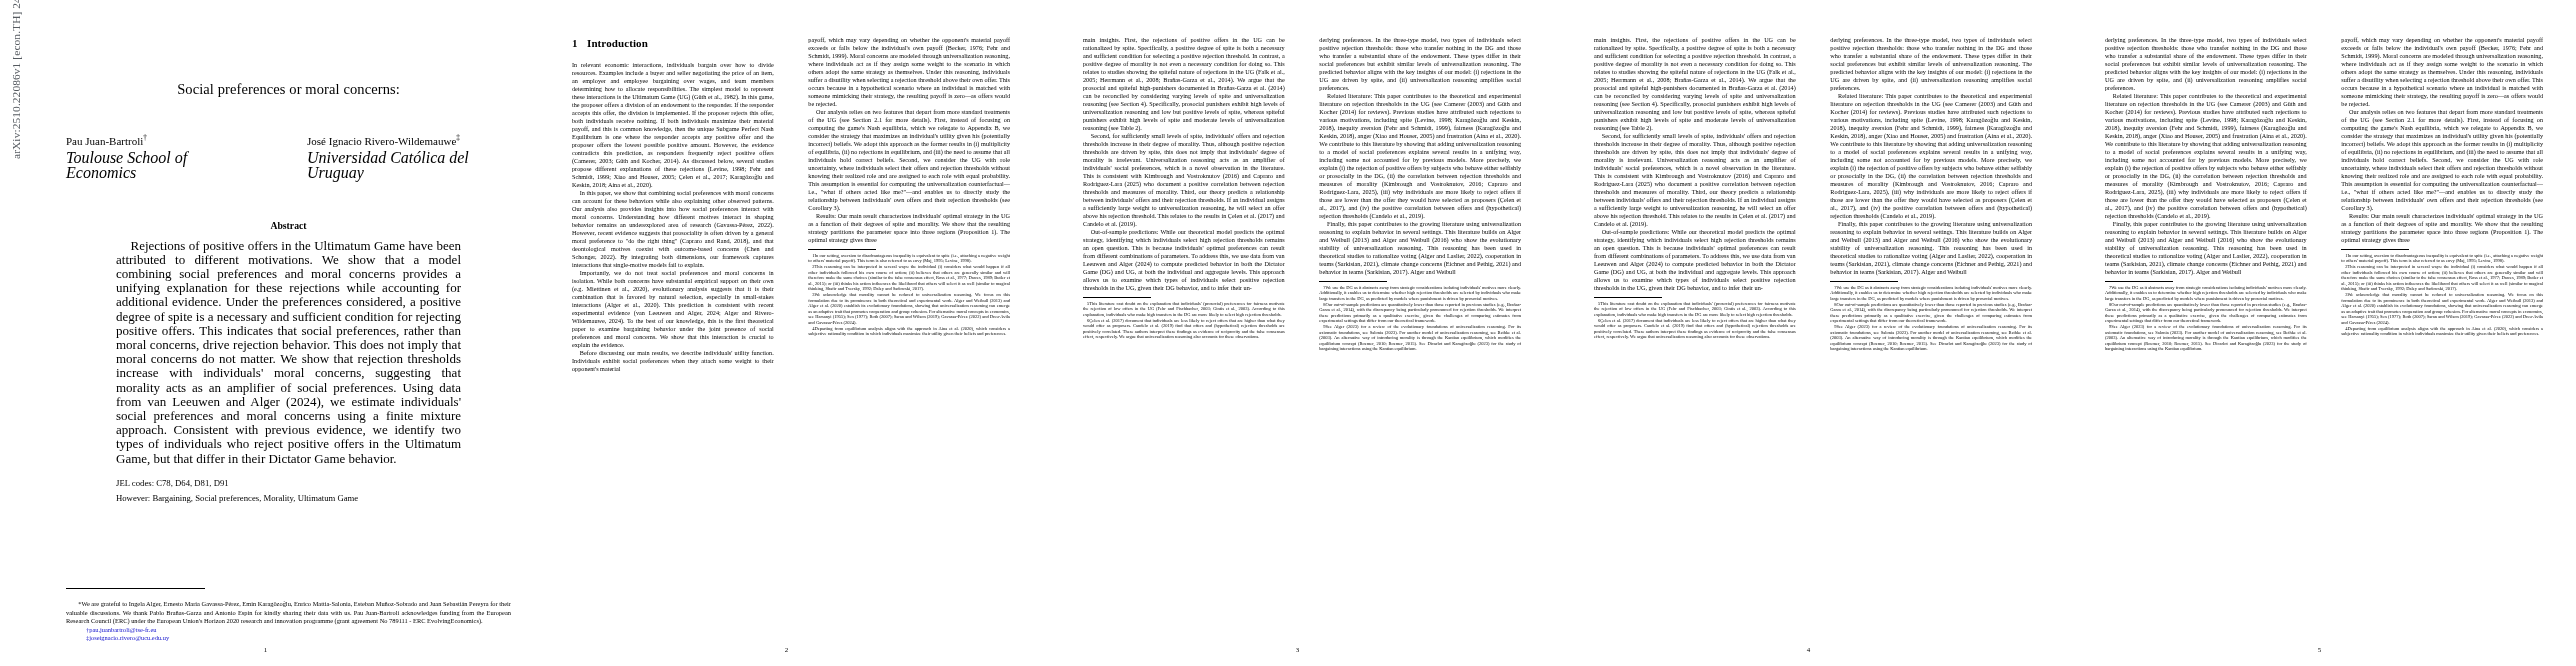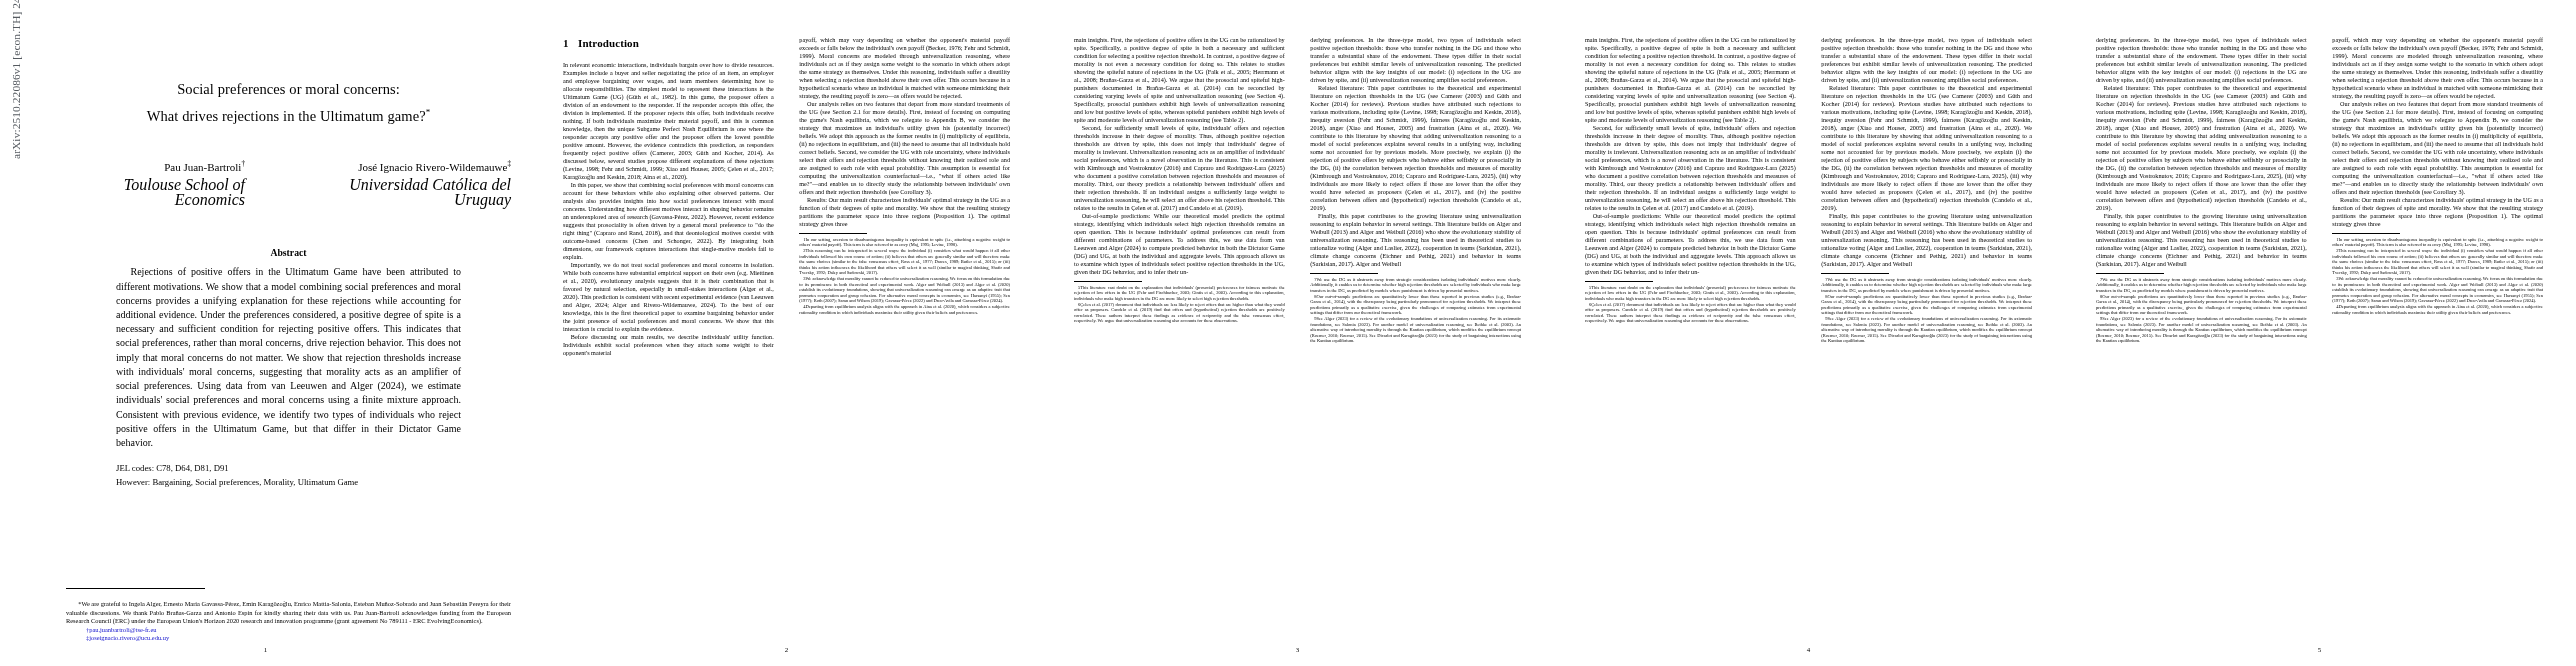--- a/index.html
+++ b/index.html
@@ -74,21 +74,21 @@
     letter-spacing: 0.1px;
   }
   .title-sup { font-size: 9px; vertical-align: super; }
 
   .authors-row {
     margin-top: 29.5px;
     display: flex;
     justify-content: center;
     gap: 62px;
   }
-  .author-col { text-align: right; }
+  .author-col { text-align: left; }
   .author-name {
     font-size: 11px;
     line-height: 14.5px;
   }
   .author-sup { font-size: 7.2px; vertical-align: super; }
   .author-aff {
     font-size: 16px;
     font-style: italic;
     line-height: 15px;
     margin-top: 2.2px;
@@ -99,21 +99,21 @@
     margin-top: 40px;
     width: 345px;
   }
   .abstract-title {
     text-align: center;
     font-size: 9.7px;
     font-weight: bold;
     margin-bottom: 7.8px;
   }
   .abstract-text {
-    font-size: 10px;
+    font-size: 13px;
     line-height: 14.2px;
     text-align: justify;
     text-indent: 14.5px;
     hyphens: auto;
     -webkit-hyphens: auto;
   }
   .abstract-meta {
     font-size: 8.7px;
     line-height: 14.2px;
     margin-top: 10.6px;
@@ -156,20 +156,21 @@
   }
   .col {
     flex: 1 1 0;
     font-size: 6.2px;
     line-height: 8px;
     text-align: justify;
     hyphens: auto;
     -webkit-hyphens: auto;
     overflow: hidden;
     position: relative;
+    margin-left: 9px;
   }
   .col p { margin: 0 0 0 0; text-indent: 7.8px; }
   .col p.noind { text-indent: 0; }
   .sec-head {
     font-size: 11px;
     font-weight: bold;
     line-height: 14.5px;
     margin: 0 0 10px 0;
     text-indent: 0 !important;
     letter-spacing: 0.1px;
@@ -208,23 +209,20 @@
 <div class="spread">
 
   <div class="page page-1">
 
     <div class="arxiv-stamp">arXiv:2510.22086v1  [econ.TH]  24 Oct 2025</div>
 
     <div class="p1-body">
 
       <div class="title-block">
         <div class="title-line">Social preferences or moral concerns:</div>
-        <div class="title-line">
-          <span>What drives rejections in the Ultimatum game?</span><span class="title-sup">*</span>
-        </div>
       </div>
 
       <div class="authors-row">
         <div class="author-col">
           <div class="author-name">
             <span>Pau Juan-Bartroli</span><span class="author-sup">†</span>
           </div>
           <div class="author-aff">Toulouse School of Economics</div>
         </div>
         <div class="author-col">

